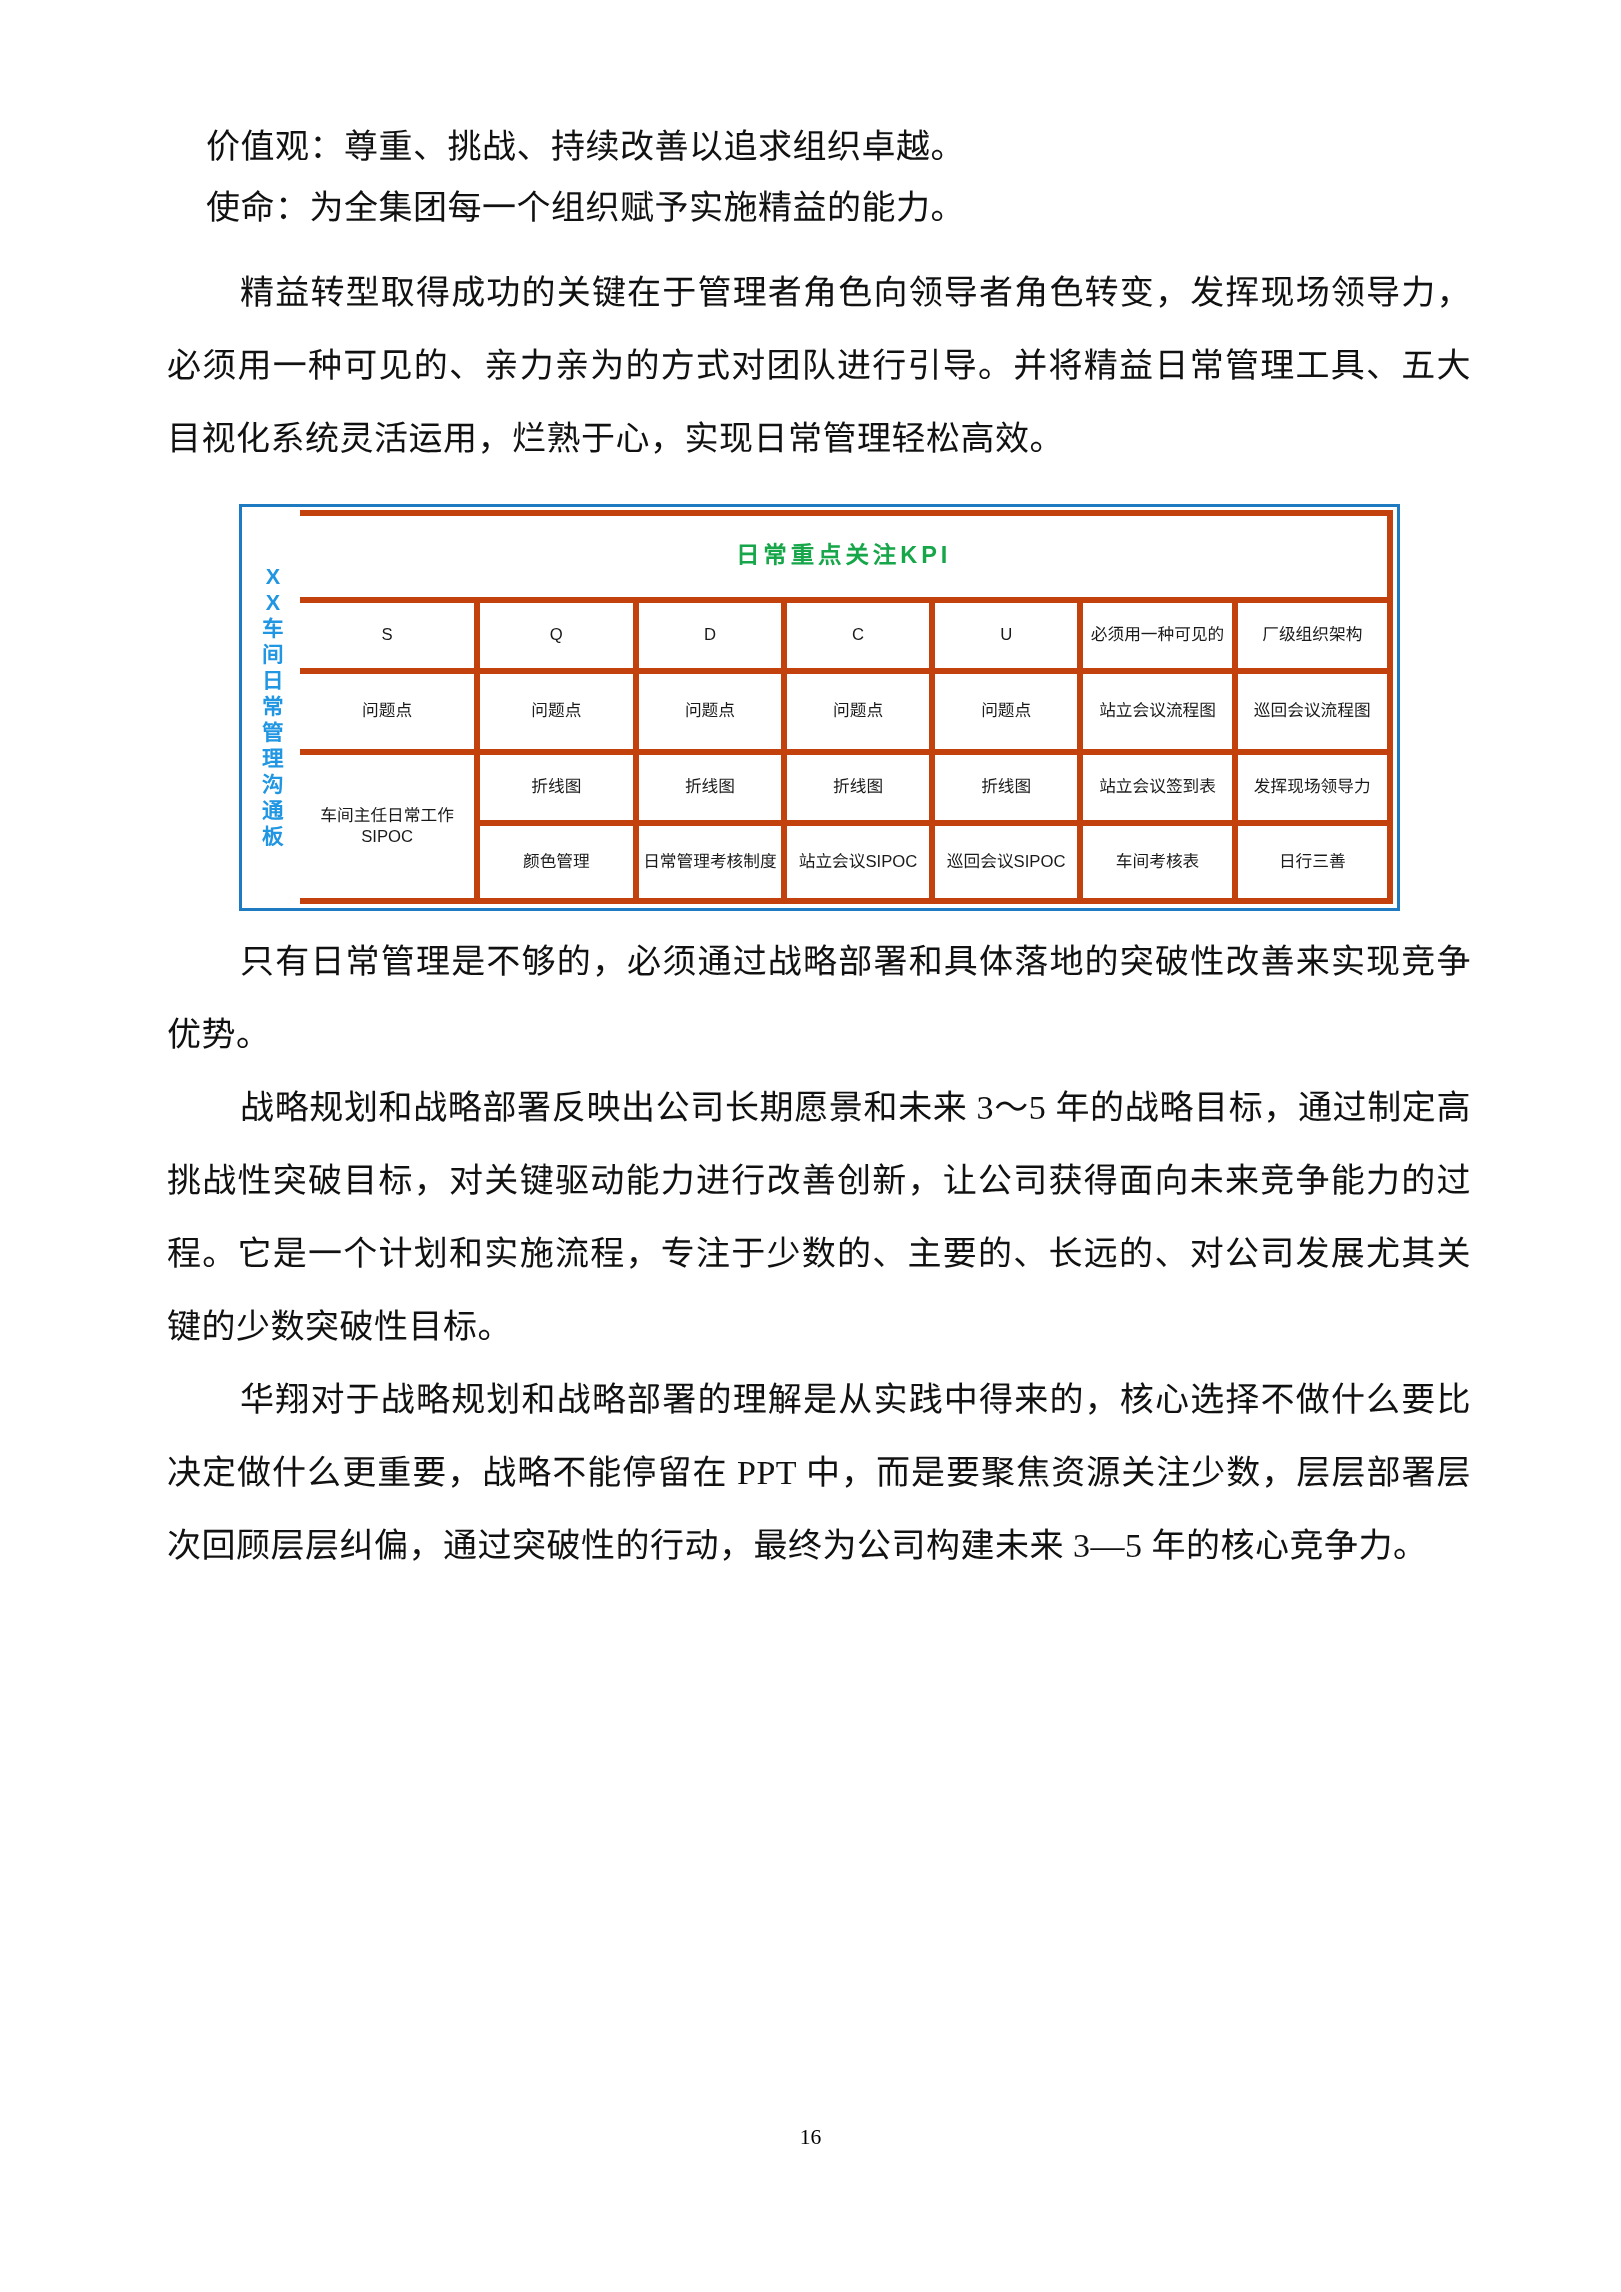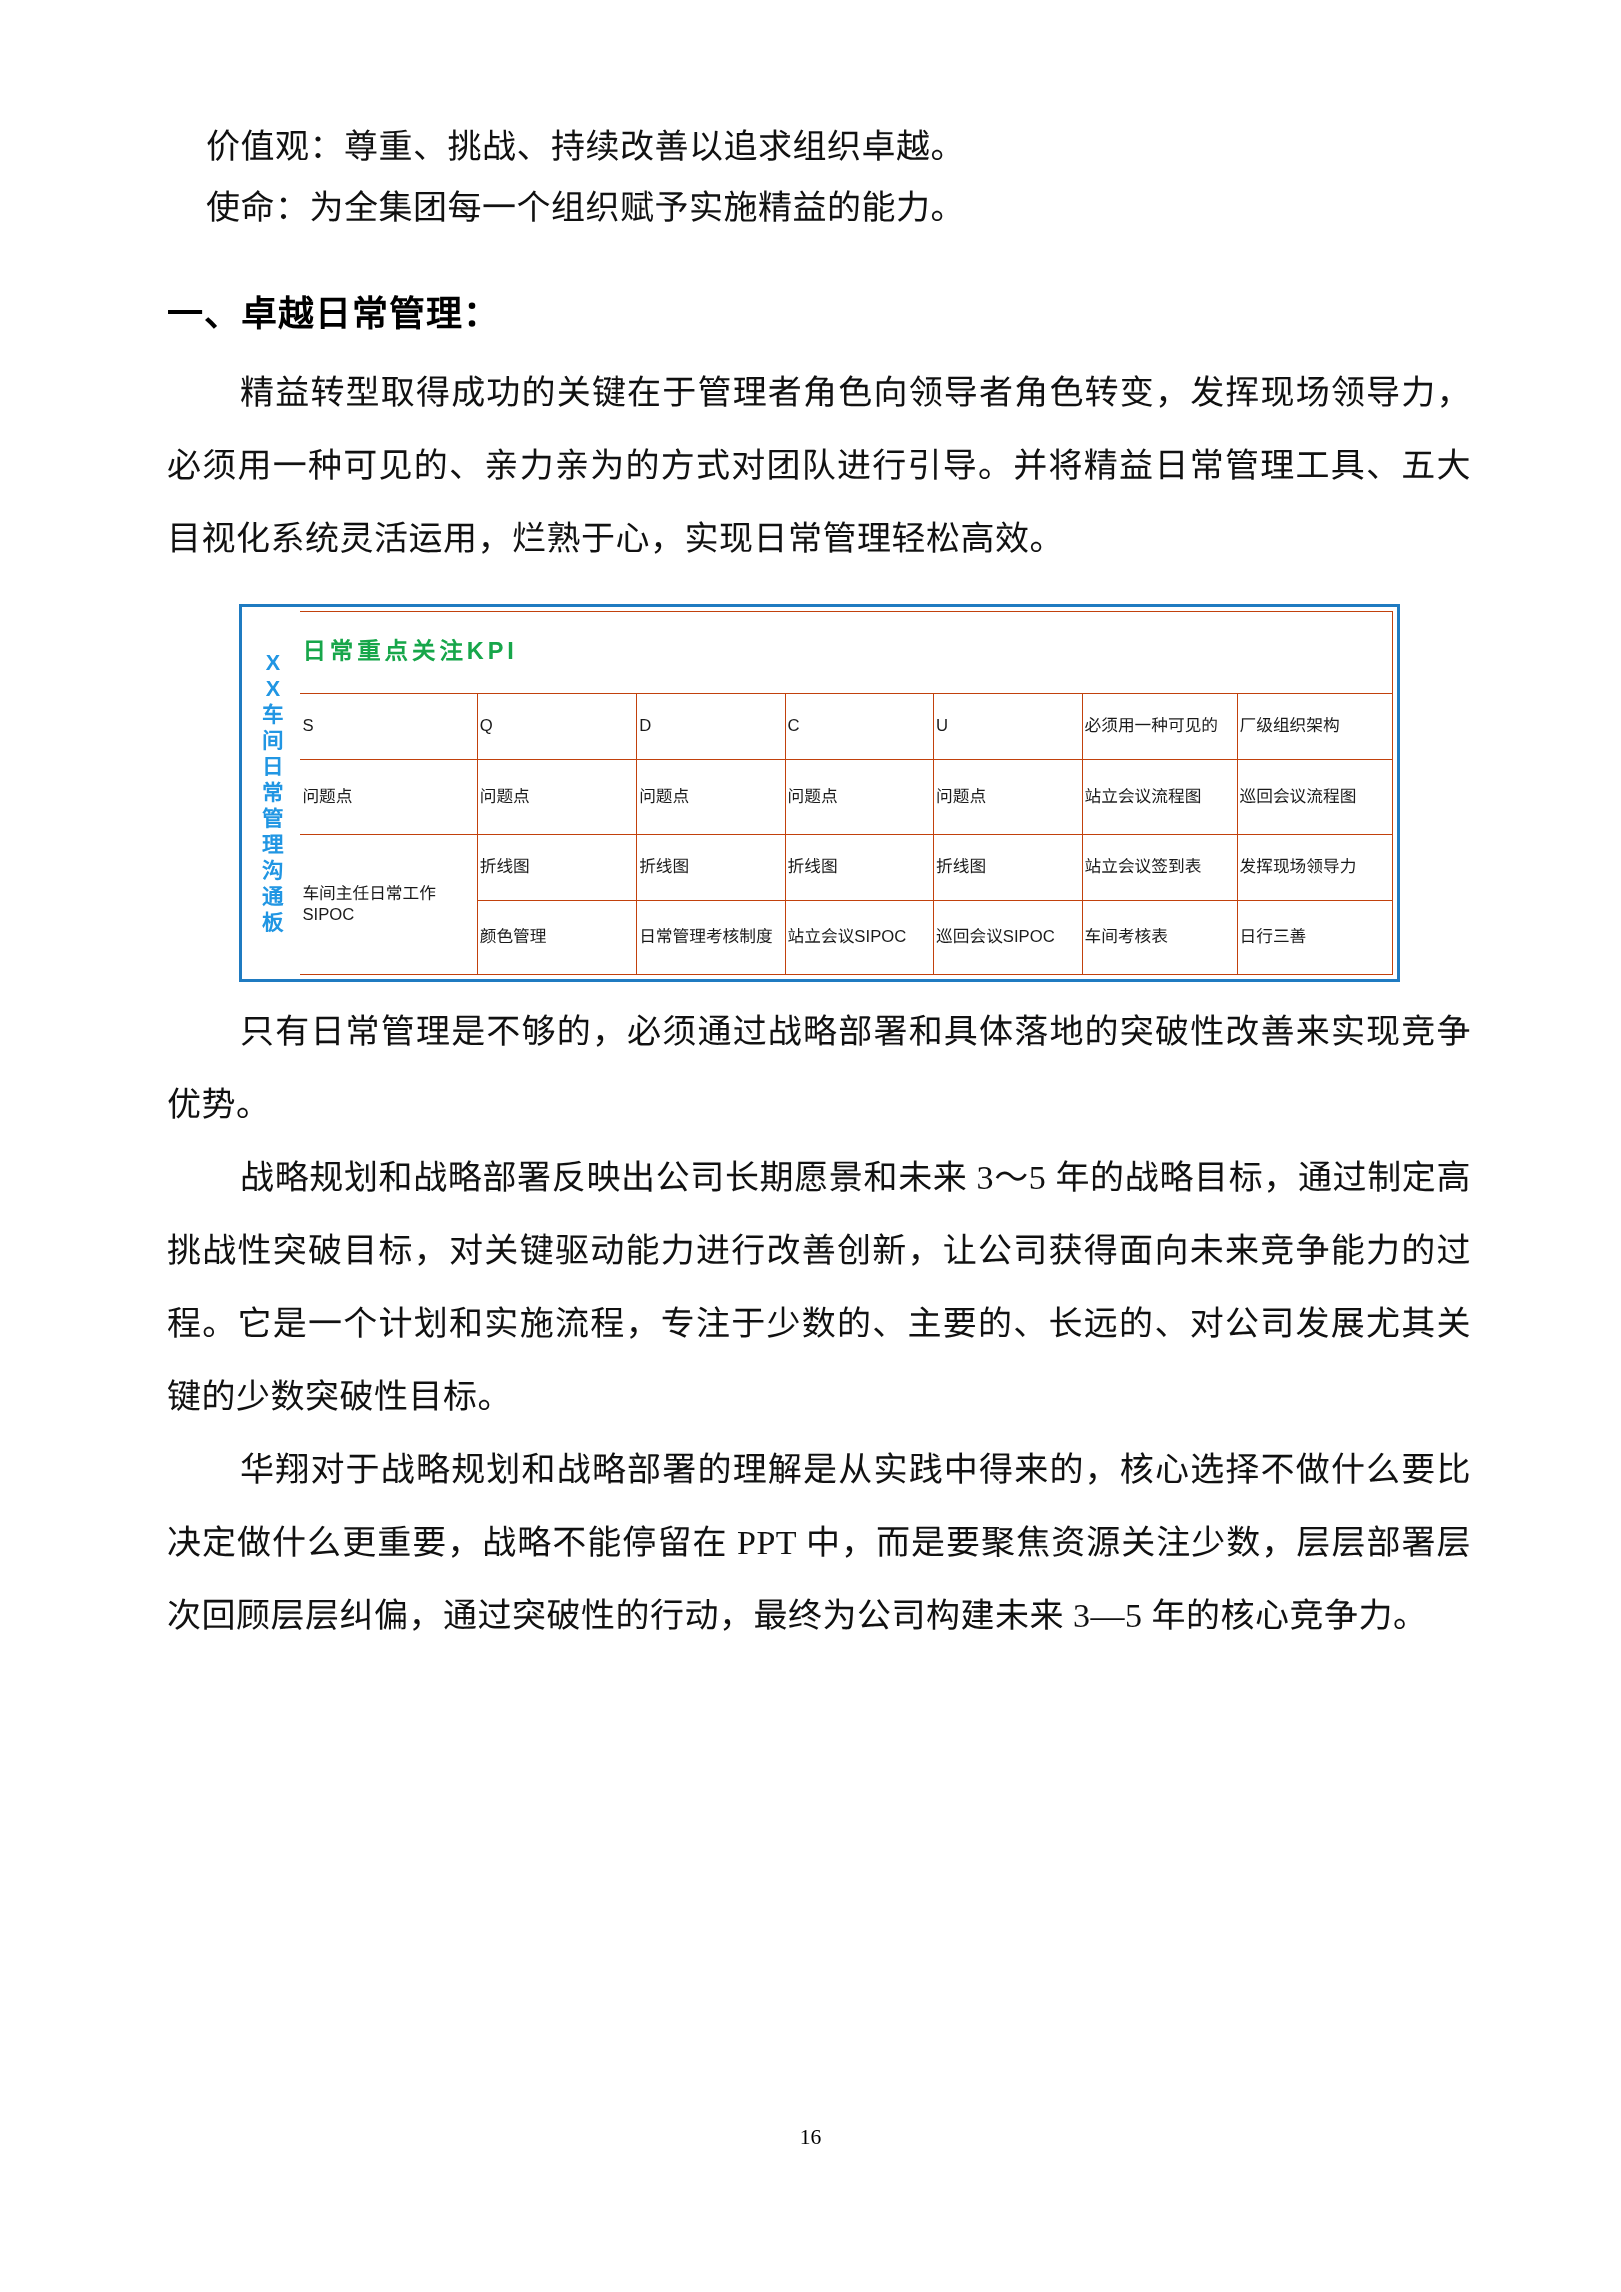--- a/index.html
+++ b/index.html
@@ -94,22 +94,22 @@
     display: flex;
     flex-direction: column;
   }
   table.kpi {
     border-collapse: collapse;
     width: 100%;
     table-layout: fixed;
     font-family: "Liberation Sans", "DejaVu Sans", sans-serif;
   }
   table.kpi td {
-    border: 1px solid #c2410c;
-    text-align: left;
+    border: 6px solid #c2410c;
+    text-align: center;
     vertical-align: middle;
     font-size: 16.7px;
     line-height: 20.6px;
     color: #1a1a1a;
     padding: 3.9px 2px;
     word-break: break-all;
   }
   td.kpi-banner {
     height: 73px;
     border-top: none;
@@ -147,21 +147,20 @@
 <div class="page">
   <div class="content">
 
     <div class="vision-block">
       <p class="para">价值观：尊重、挑战、持续改善以追求组织卓越。</p>
       <p class="para">使命：为全集团每一个组织赋予实施精益的能力。</p>
     </div>
 
     <div class="gap-sm"></div>
 
-    <h2 class="heading">一、卓越日常管理：</h2>
     <p class="para indent">精益转型取得成功的关键在于管理者角色向领导者角色转变，发挥现场领导力，必须用一种可见的、亲力亲为的方式对团队进行引导。并将精益日常管理工具、五大目视化系统灵活运用，烂熟于心，实现日常管理轻松高效。</p>
 
     <div class="figure-wrap">
       <div class="kpi-board">
 
         <div class="board-title-col">
           <span class="vchar">X</span>
           <span class="vchar">X</span>
           <span class="vchar">车</span>
           <span class="vchar">间</span>

